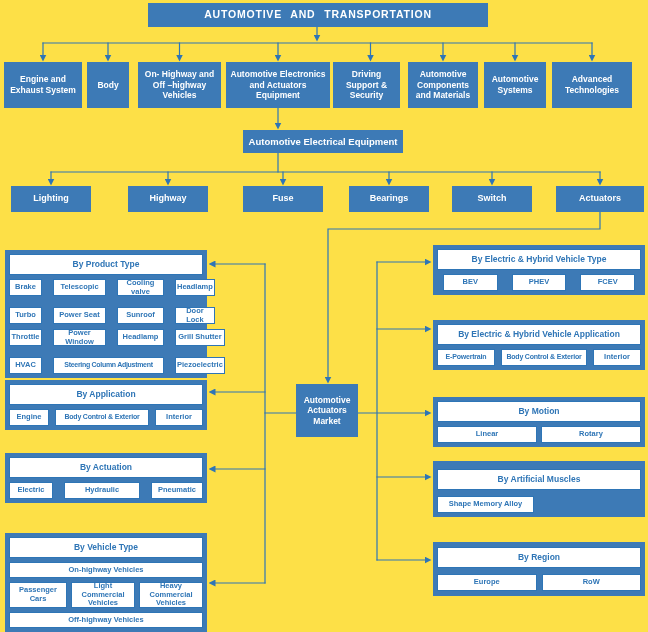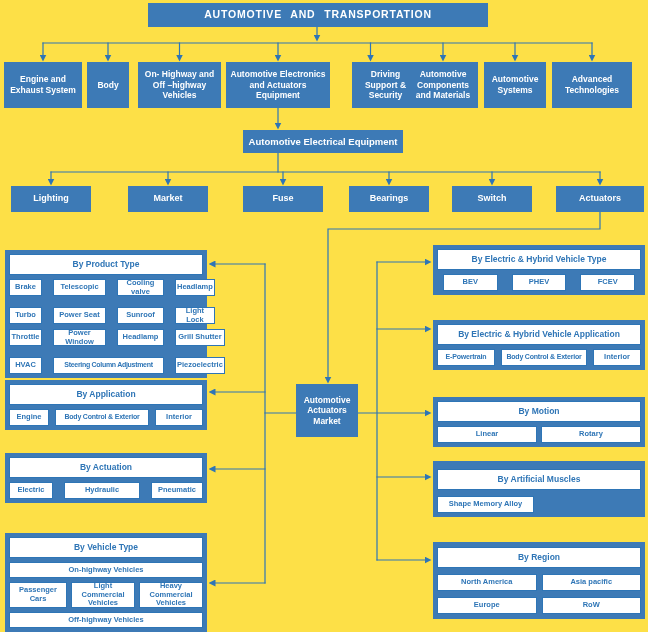--- a/index.html
+++ b/index.html
@@ -5,21 +5,21 @@
   :root{ --box-blue:#3D7AB6; --line-blue:#2E75B6; }
   html,body{margin:0;padding:0;background:#fff;}
   .stage{position:relative;width:648px;height:632px;background:#fde047;overflow:hidden;
          font-family:"Liberation Sans",sans-serif;font-weight:bold;}
   svg.wires{position:absolute;left:0;top:0;z-index:0;}
   .box{position:absolute;z-index:1;background:var(--box-blue);color:#fff;
        display:flex;align-items:center;justify-content:center;text-align:center;line-height:1.25;}
   .title{left:148px;top:3px;width:340px;height:24px;font-size:10.5px;letter-spacing:.8px;word-spacing:5px;}
   .l2{top:62px;height:46px;font-size:8.5px;padding:0 2px;box-sizing:border-box;}
   .b0{left:4px;width:78px;} .b1{left:87px;width:42px;} .b2{left:138px;width:83px;}
-  .b3{left:226px;width:104px;} .b4{left:352px;width:67px;} .b5{left:408px;width:70px;}
+  .b3{left:226px;width:104px;} .b4{left:333px;width:67px;} .b5{left:408px;width:70px;}
   .b6{left:484px;width:62px;} .b7{left:552px;width:80px;}
   .aee{left:198px;top:130px;width:160px;height:23px;font-size:9.5px;margin-left:45px;}
   .l4{top:186px;height:26px;width:80px;font-size:9px;}
   .c0{left:11px;} .c1{left:128px;} .c2{left:243px;} .c3{left:349px;} .c4{left:452px;} .c5{left:556px;width:88px;}
   .market{left:296px;top:384px;width:62px;height:53px;font-size:8.5px;padding:2px;box-sizing:border-box;}
   .section{position:absolute;z-index:1;background:var(--box-blue);box-sizing:border-box;
            padding:4px;display:flex;flex-direction:column;gap:4px;}
   .left{left:5px;width:202px;} .right{left:433px;width:212px;}
   .wbox{background:#fff;border:1px solid var(--line-blue);color:var(--line-blue);
         display:flex;align-items:center;justify-content:center;text-align:center;
@@ -93,39 +93,39 @@
   <div class="box l2 b2">On- Highway and Off –highway Vehicles</div>
   <div class="box l2 b3">Automotive Electronics and Actuators Equipment</div>
   <div class="box l2 b4">Driving Support &amp; Security</div>
   <div class="box l2 b5">Automotive Components and Materials</div>
   <div class="box l2 b6">Automotive Systems</div>
   <div class="box l2 b7">Advanced Technologies</div>
 
   <div class="box aee">Automotive Electrical Equipment</div>
 
   <div class="box l4 c0">Lighting</div>
-  <div class="box l4 c1">Market</div>
+  <div class="box l4 c1">Highway</div>
   <div class="box l4 c2">Fuse</div>
   <div class="box l4 c3">Bearings</div>
   <div class="box l4 c4">Switch</div>
   <div class="box l4 c5">Actuators</div>
 
   <div class="box market">Automotive Actuators Market</div>
 
   <div class="section left" style="top:250px;">
     <div class="wbox hdr">By Product Type</div>
     <div class="pgrid">
       <div class="wbox item">Brake</div>
       <div class="wbox item">Telescopic</div>
       <div class="wbox item">Cooling valve</div>
       <div class="wbox item">Headlamp</div>
       <div class="wbox item">Turbo</div>
       <div class="wbox item">Power Seat</div>
       <div class="wbox item">Sunroof</div>
-      <div class="wbox item">Light Lock</div>
+      <div class="wbox item">Door Lock</div>
     </div>
   </div>
 
   <div class="section left" style="top:325px;">
     <div class="pgrid">
       <div class="wbox item">Throttle</div>
       <div class="wbox item">Power Window</div>
       <div class="wbox item">Headlamp</div>
       <div class="wbox item">Grill Shutter</div>
       <div class="wbox item">HVAC</div>
@@ -192,22 +192,18 @@
   <div class="section right" style="top:461px;padding-top:8px;gap:6px;">
     <div class="wbox hdr">By Artificial Muscles</div>
     <div class="grid2" style="grid-gap:10px;">
       <div class="wbox item">Shape Memory Alloy</div>
     </div>
   </div>
 
   <div class="section right" style="top:542px;gap:6px;padding:5px 4px;">
     <div class="wbox hdr">By Region</div>
     <div class="grid2">
-      <div class="wbox item">North America</div>
-      <div class="wbox item">Asia pacific</div>
-    </div>
-    <div class="grid2">
       <div class="wbox item">Europe</div>
       <div class="wbox item">RoW</div>
     </div>
   </div>
 
 </div>
 
 </body></html>

